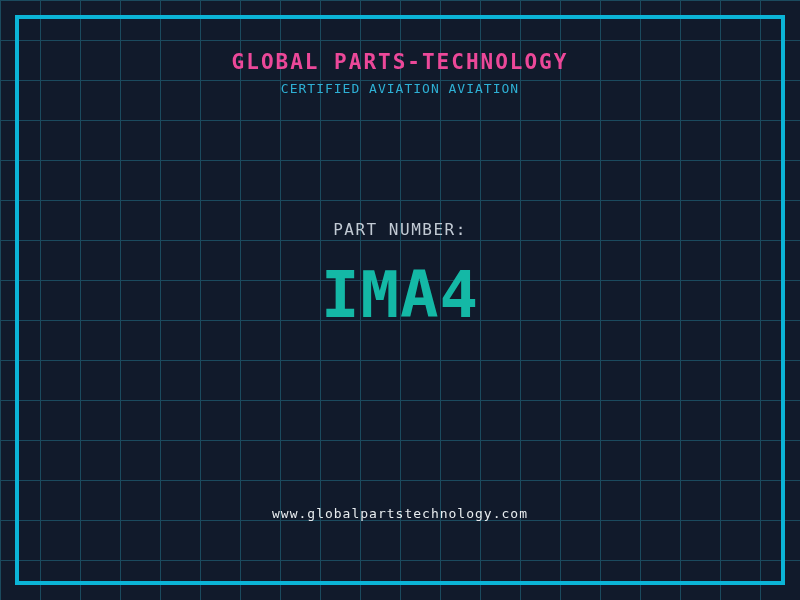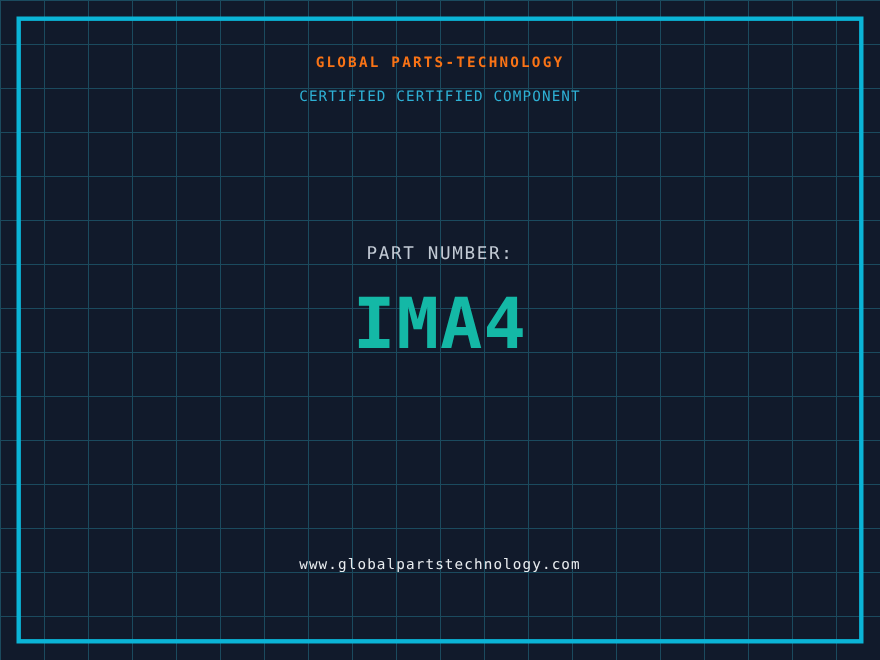--- a/index.html
+++ b/index.html
@@ -29,24 +29,24 @@
   }
   .txt {
     position: absolute;
     left: 0;
     right: 0;
     text-align: center;
     white-space: pre;
   }
   .company-name {
     top: 50px;
-    font-size: 13px;
+    font-size: 21px;
     font-weight: bold;
     letter-spacing: 2px;
-    color: #f97316;
+    color: #ec4899;
   }
   .subtitle {
     top: 81px;
     font-size: 13px;
     letter-spacing: 1px;
     color: #2eb0d4;
   }
   .part-label {
     top: 220px;
     font-size: 16px;
@@ -70,21 +70,21 @@
 </style>
 </head>
 <body>
 
 <div class="card">
 
   <div class="frame"></div>
 
   <div class="txt company-name">GLOBAL PARTS-TECHNOLOGY</div>
 
-  <div class="txt subtitle">CERTIFIED CERTIFIED COMPONENT</div>
+  <div class="txt subtitle">CERTIFIED AVIATION AVIATION</div>
 
   <div class="txt part-label">PART NUMBER:</div>
 
   <div class="txt part-value">IMA4</div>
 
   <div class="txt site-url">www.globalpartstechnology.com</div>
 
 </div>
 
 </body></html>

